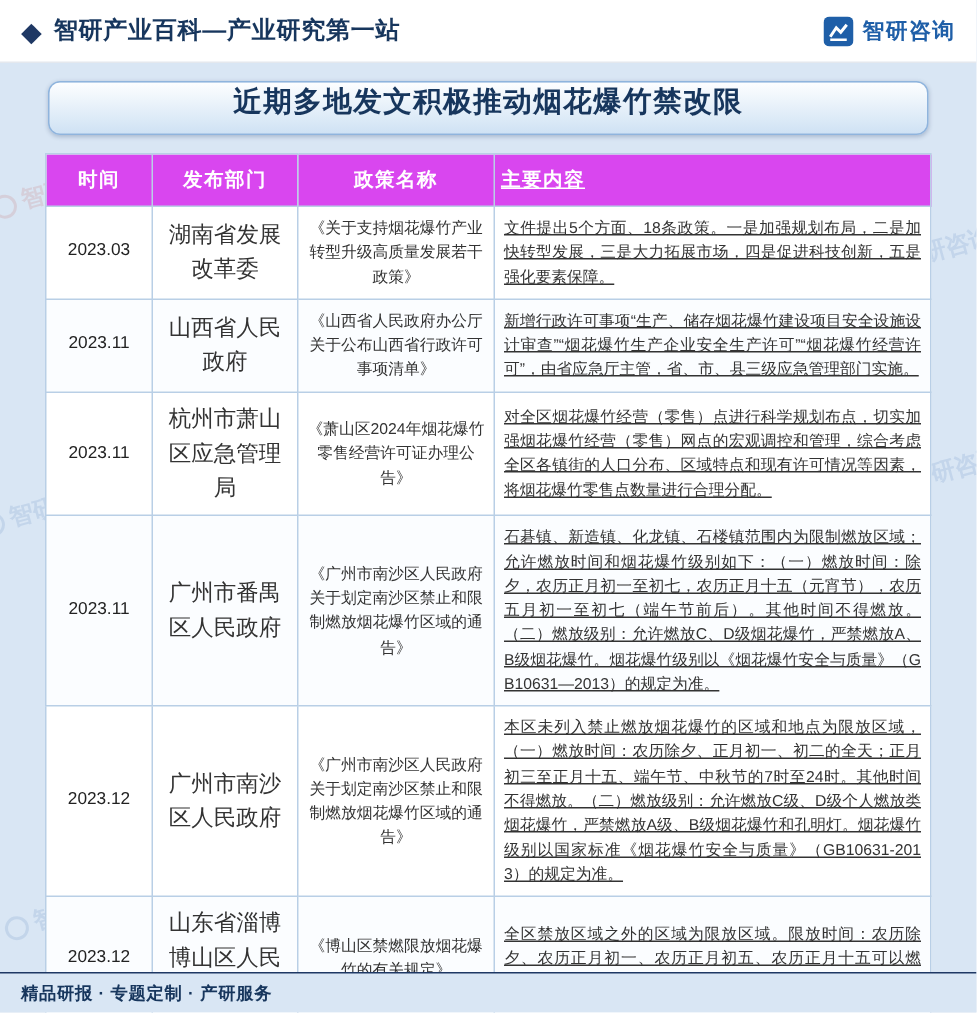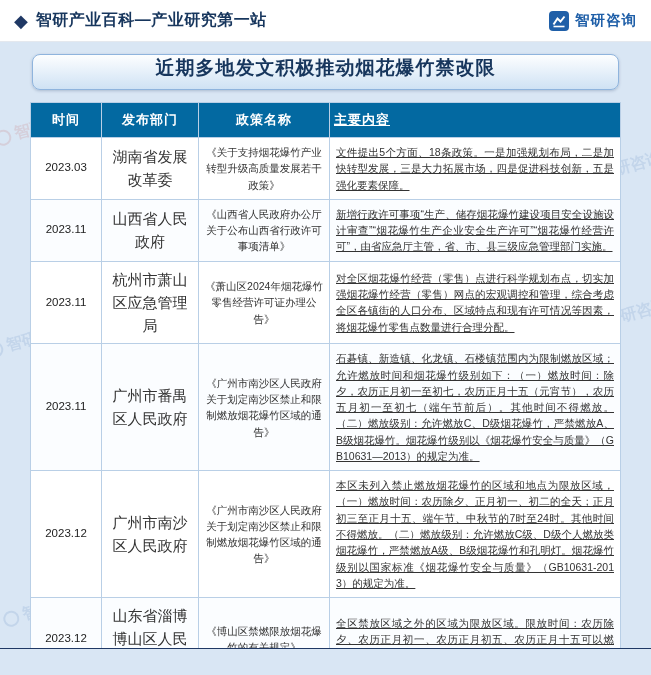--- a/index.html
+++ b/index.html
@@ -29,21 +29,21 @@
     border:1px solid #8fb4dd;
     box-shadow:0 1px 3px rgba(31,56,100,.25);
     display:flex;align-items:flex-start;justify-content:center;
   }
   .banner span{font-size:19px;font-weight:bold;color:#17365d;letter-spacing:1px;}
   table.policy-table{
     width:100%;border-collapse:collapse;background:#ffffff;
     border:1px solid #9ab6dc;table-layout:fixed;
   }
   .policy-table th{
-    background:#0369a1;color:#ffffff;font-size:13px;font-weight:bold;
+    background:#d946ef;color:#ffffff;font-size:13px;font-weight:bold;
     padding:8px 4px;border:1px solid #b9cfe6;letter-spacing:1px;
   }
   .policy-table td{
     border:1px solid #b9cfe6;padding:6px;vertical-align:middle;
     font-size:10.5px;line-height:1.55;color:#333;
     word-break:break-all;
   }
   .policy-table tr:nth-child(even) td{background:#fbfdff;}
   .c0{width:62px;text-align:center;}
   .c1{width:88px;text-align:center;}
@@ -174,13 +174,14 @@
           <td class="c0">2023.12</td>
           <td class="c1">山东省淄博博山区人民政府</td>
           <td class="c2">《博山区禁燃限放烟花爆竹的有关规定》</td>
           <td class="c3">全区禁放区域之外的区域为限放区域。限放时间：农历除夕、农历正月初一、农历正月初五、农历正月十五可以燃放，倡导少放或不燃放烟花爆竹。其余时间禁止燃放。</td>
         </tr>
       </tbody>
   </table>
 </main>
 
 <footer class="bottombar">
+  <span class="foot-left">精品研报 · 专题定制 · 产研服务</span>
 </footer>
 
 </body></html>

